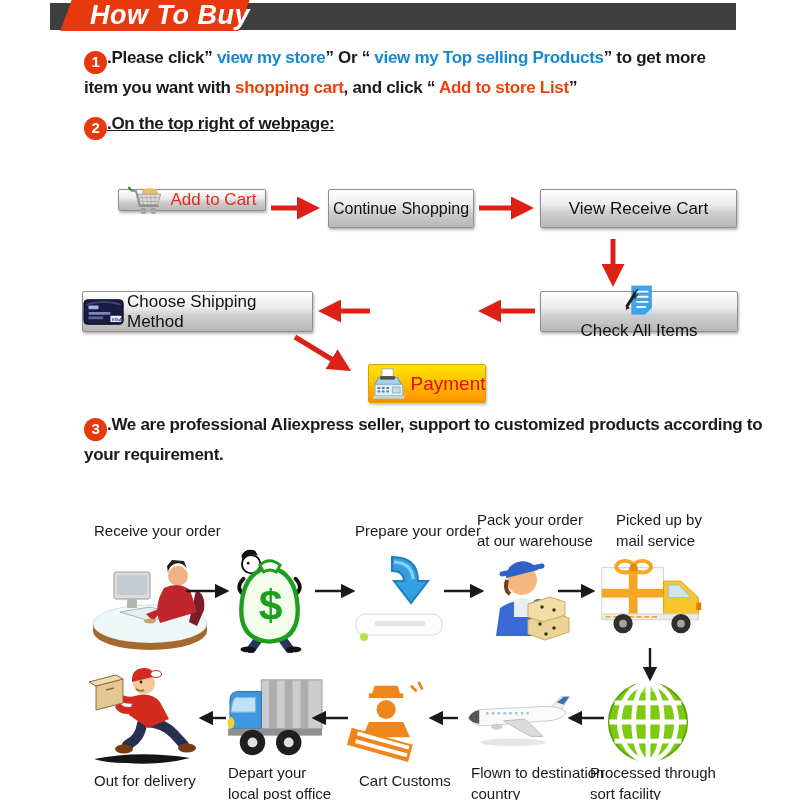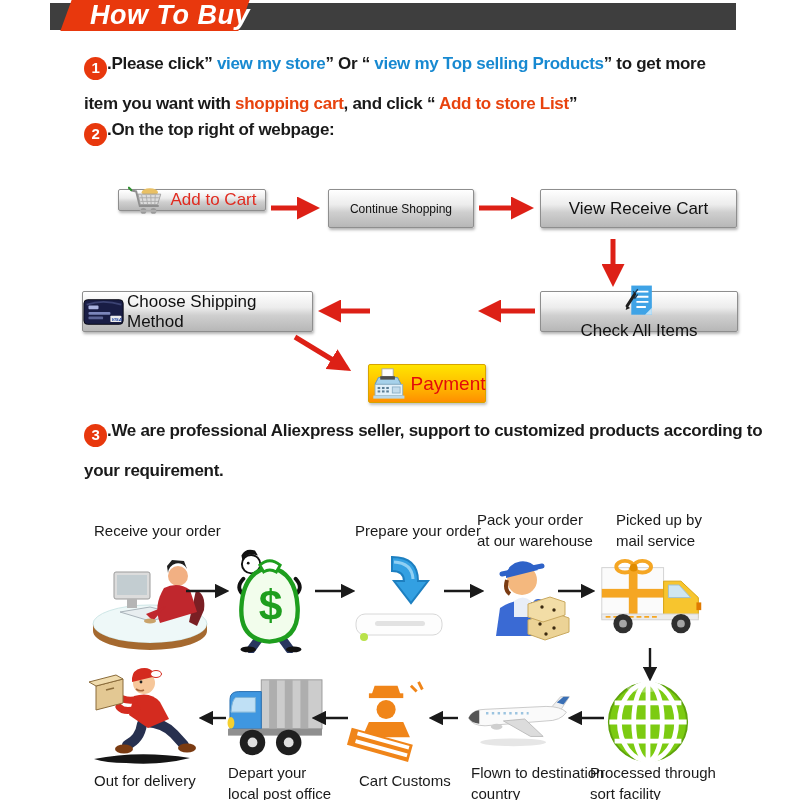--- a/index.html
+++ b/index.html
@@ -3,21 +3,21 @@
 <meta charset="utf-8">
 <style>
   html,body{margin:0;padding:0;background:#fff;}
   #page{position:relative;width:800px;height:800px;background:#fff;overflow:hidden;
         font-family:"Liberation Sans",sans-serif;color:#1a1a1a;}
   
   #header-bar{position:absolute;left:50px;top:3px;width:686px;height:27px;background:#3e3e3e;}
   #header-tab{position:absolute;left:66px;top:0;width:178px;height:31px;background:#e8380d;transform:skewX(-20deg);}
   #header-title{position:absolute;left:90px;top:0;font-size:27px;font-weight:bold;font-style:italic;color:#fff;letter-spacing:.5px;}
   
-  .step{position:absolute;left:84px;font-size:17px;font-weight:600;line-height:40px;letter-spacing:-.3px;width:690px;}
+  .step{position:absolute;left:84px;font-size:17px;font-weight:600;line-height:28px;letter-spacing:-.3px;width:690px;}
   .stepnum{display:inline-flex;width:23px;height:23px;border-radius:50%;background:#e8380d;color:#fff;
            align-items:center;justify-content:center;font-size:15px;font-weight:bold;vertical-align:-4px;}
   #step-1{top:44px;} #step-2{top:110px;} #step-3{top:411px;}
   
   .gbtn,.obtn{position:absolute;display:flex;align-items:center;justify-content:center;box-sizing:border-box;
       font-size:17px;color:#111;border-radius:2px;}
   .gbtn{background:linear-gradient(#ffffff 0%,#ececec 40%,#cfcfcf 60%,#b7b7b7 100%);
       border:1px solid #8e8e8e;box-shadow:1px 2px 3px rgba(0,0,0,.30);}
   .obtn{background:linear-gradient(#ffe400 0%,#ffc400 45%,#ff9000 100%);
       border:1px solid #d8a300;box-shadow:1px 2px 3px rgba(0,0,0,.25);color:#e30b0b;}
@@ -36,40 +36,40 @@
 
   <div id="header-bar"></div>
   <div id="header-tab"></div>
   <div id="header-title">How To Buy</div>
 
   <div class="step" id="step-1">
     <span class="stepnum">1</span><span><span style="color: rgb(26, 26, 26);">.Please click”  </span><span style="color: rgb(23, 137, 209);">view my store</span><span style="color: rgb(26, 26, 26);">”   Or   “ </span><span style="color: rgb(23, 137, 209);">view my Top selling Products</span><span style="color: rgb(26, 26, 26);">”   to get more</span><br><span style="color: rgb(26, 26, 26);">item you want with </span><span style="color: rgb(232, 67, 14);">shopping cart</span><span style="color: rgb(26, 26, 26);">, and click   “ </span><span style="color: rgb(232, 67, 14);">Add to store List</span><span style="color: rgb(26, 26, 26);">”</span></span>
   </div>
 
   <div class="step" id="step-2">
-    <span class="stepnum">2</span><span><span style="color: rgb(26, 26, 26);">.On the top right of webpage:</span></span>
+    <span class="stepnum">2</span><span><span style="color: rgb(26, 26, 26); text-decoration: underline;">.On the top right of webpage:</span></span>
   </div>
 
   <div class="gbtn" style="left:118px;top:189px;width:148px;height:22px;gap:3px;">
     <span class="icon">
       <svg width="40" height="33" viewBox="0 0 44 36">
         <path d="M4 7 L9 8 L13 24 L33 24" fill="none" stroke="#8f8f8f" stroke-width="2.2" stroke-linecap="round"></path>
         <path d="M3.5 6.5 l-2.5 -2.5" stroke="#2f8f2f" stroke-width="2.4" stroke-linecap="round"></path>
         <ellipse cx="24" cy="9" rx="9" ry="4.5" fill="#e9c064"></ellipse>
         <path d="M11 11 L36 11 L32.5 22.5 L13.5 22.5 Z" fill="#dcdcdc" stroke="#9a9a9a"></path>
         <path d="M15 12 L17 22 M20 12 L21.5 22 M25 12 L25.5 22 M30 12 L29.5 22 M12.5 15 L34 15 M13.5 19 L33 19" stroke="#ababab" stroke-width="1" fill="none"></path>
         <circle cx="17" cy="29.5" r="3.2" fill="#9a9a9a"></circle>
           <circle cx="28" cy="29.5" r="3.2" fill="#9a9a9a"></circle>
         <path d="M13 29.5 h18" stroke="#b5b5b5" stroke-width="1.6"></path>
       </svg>
     </span>
     <span class="red-label">Add to Cart</span>
   </div>
 
-  <div class="gbtn" style="left:328px;top:189px;width:146px;height:39px;font-size:12px;">
+  <div class="gbtn" style="left:328px;top:189px;width:146px;height:39px;font-size:16px;">
     <span>Continue Shopping</span>
   </div>
 
   <div class="gbtn" style="left:540px;top:189px;width:197px;height:39px;">
     <span>View Receive Cart</span>
   </div>
 
   <div class="gbtn" style="left:540px;top:291px;width:198px;height:41px;gap:2px;flex-direction:column;">
     <span class="icon">
       <svg width="32" height="36" viewBox="0 0 36 42">

